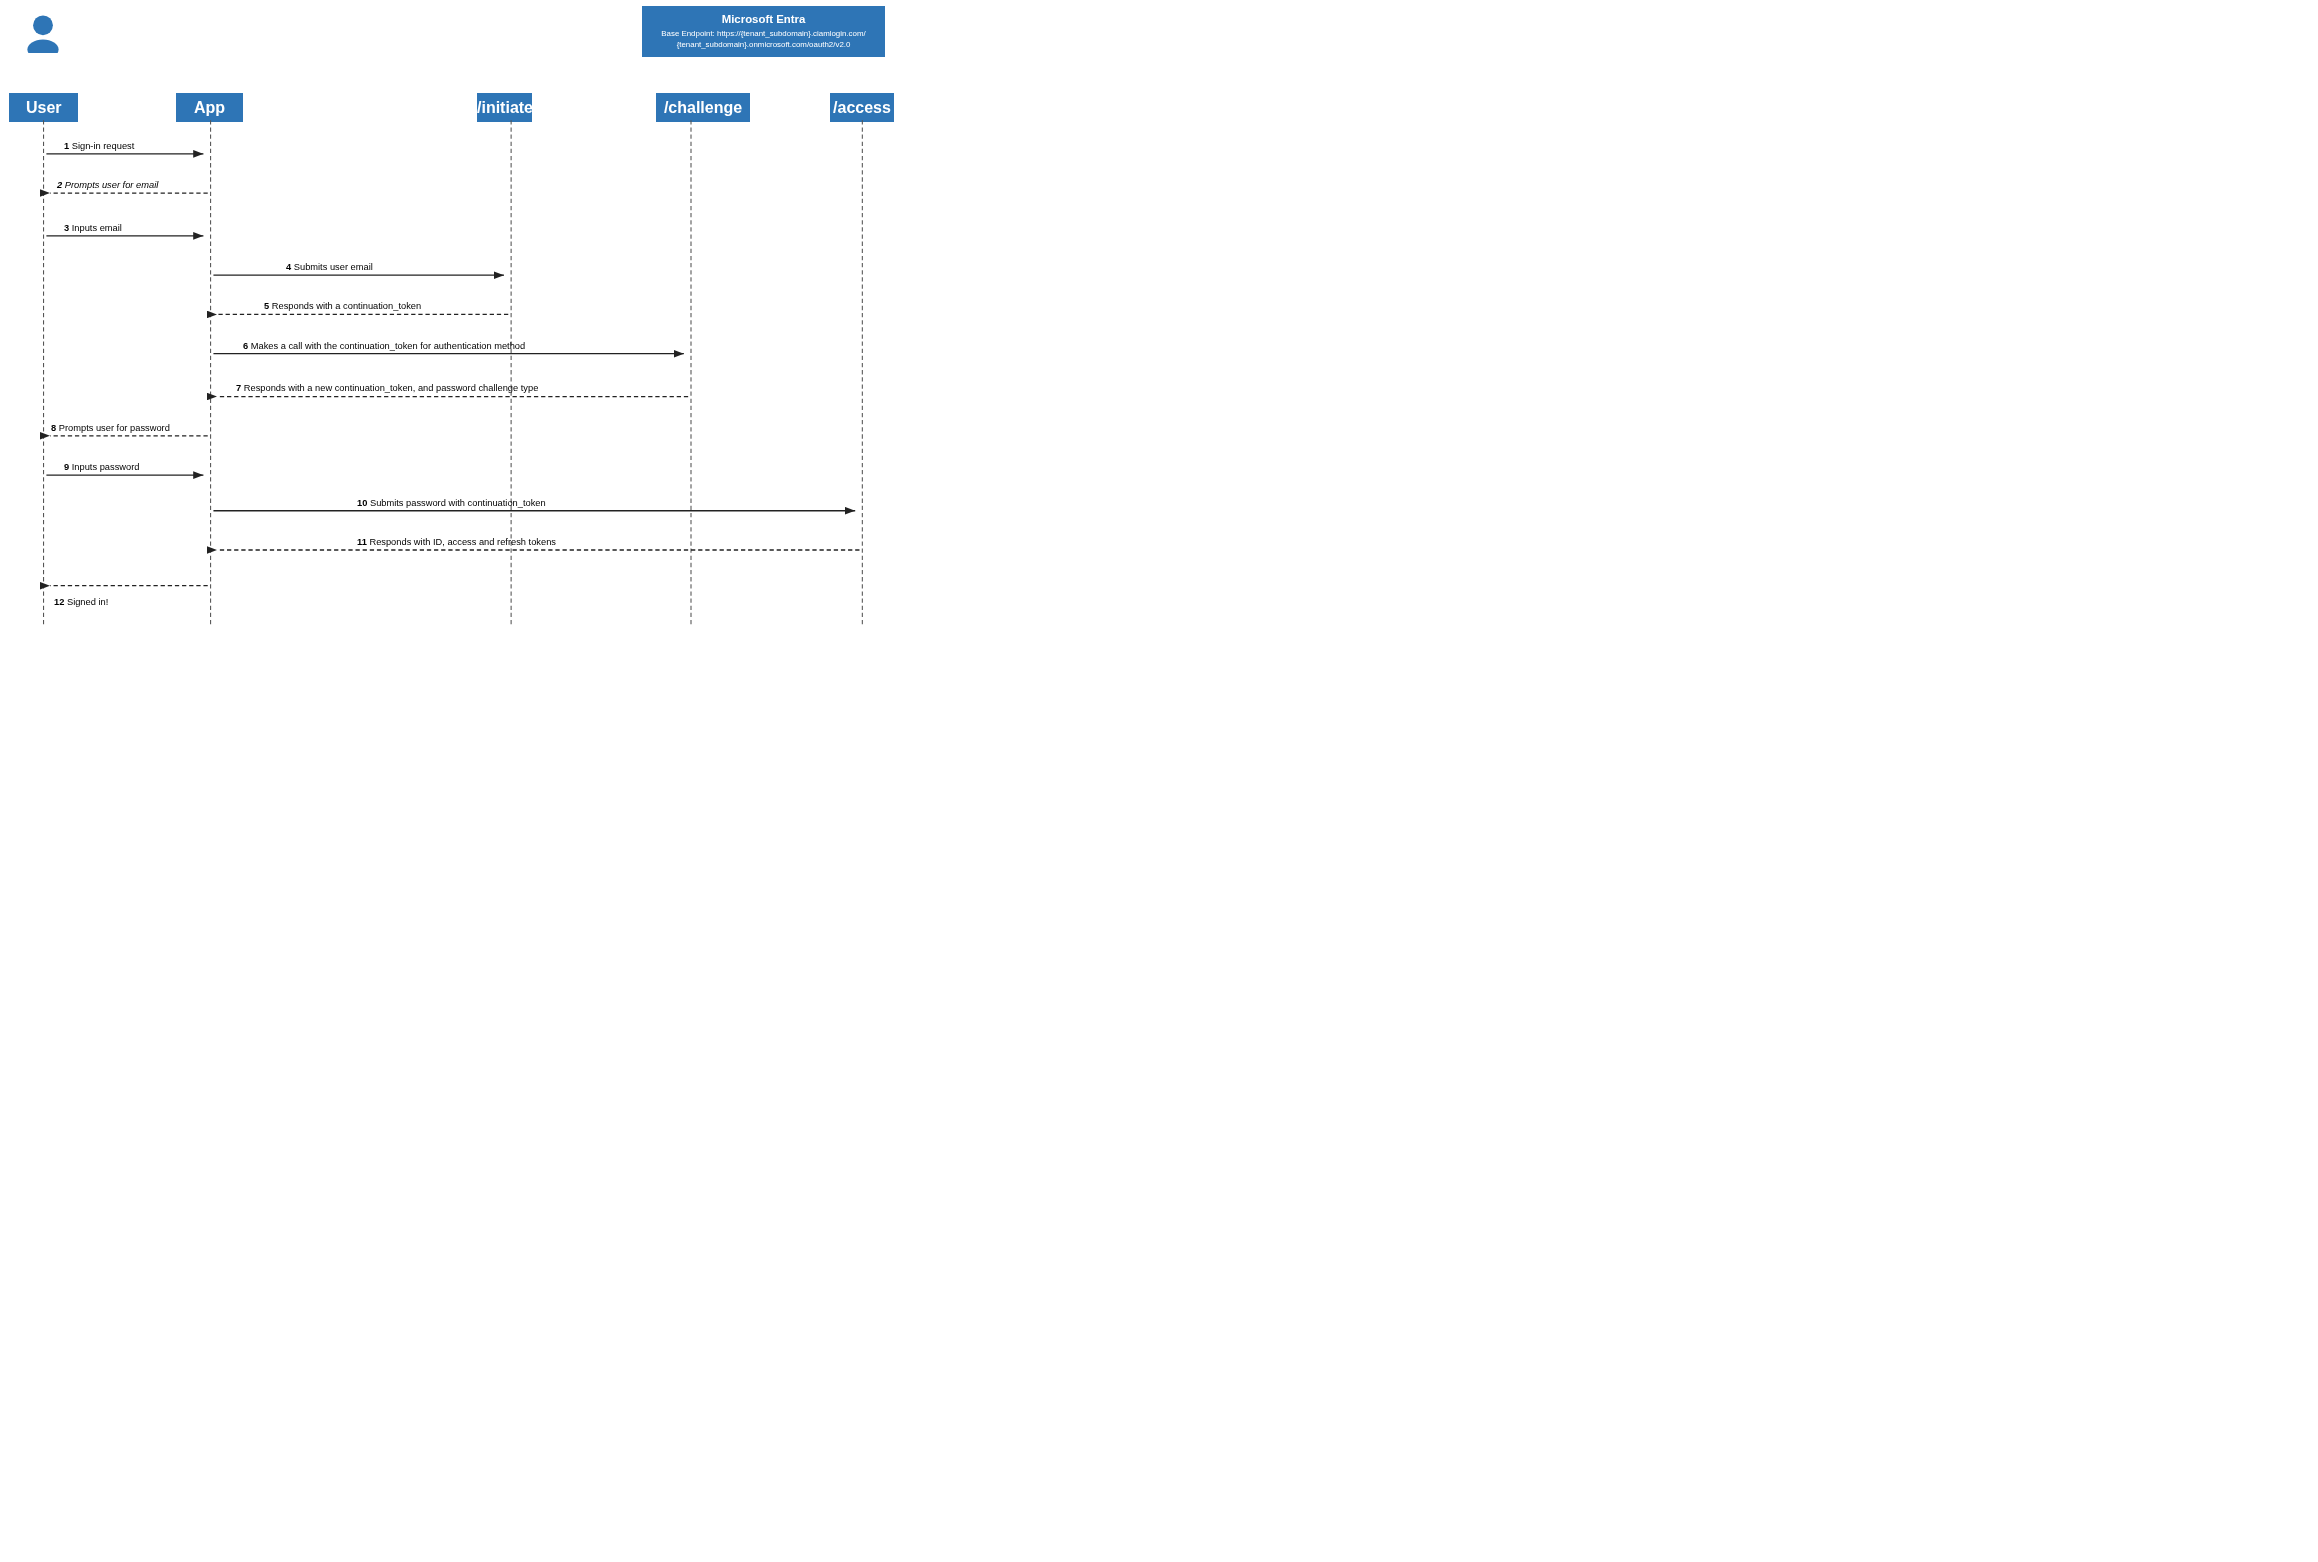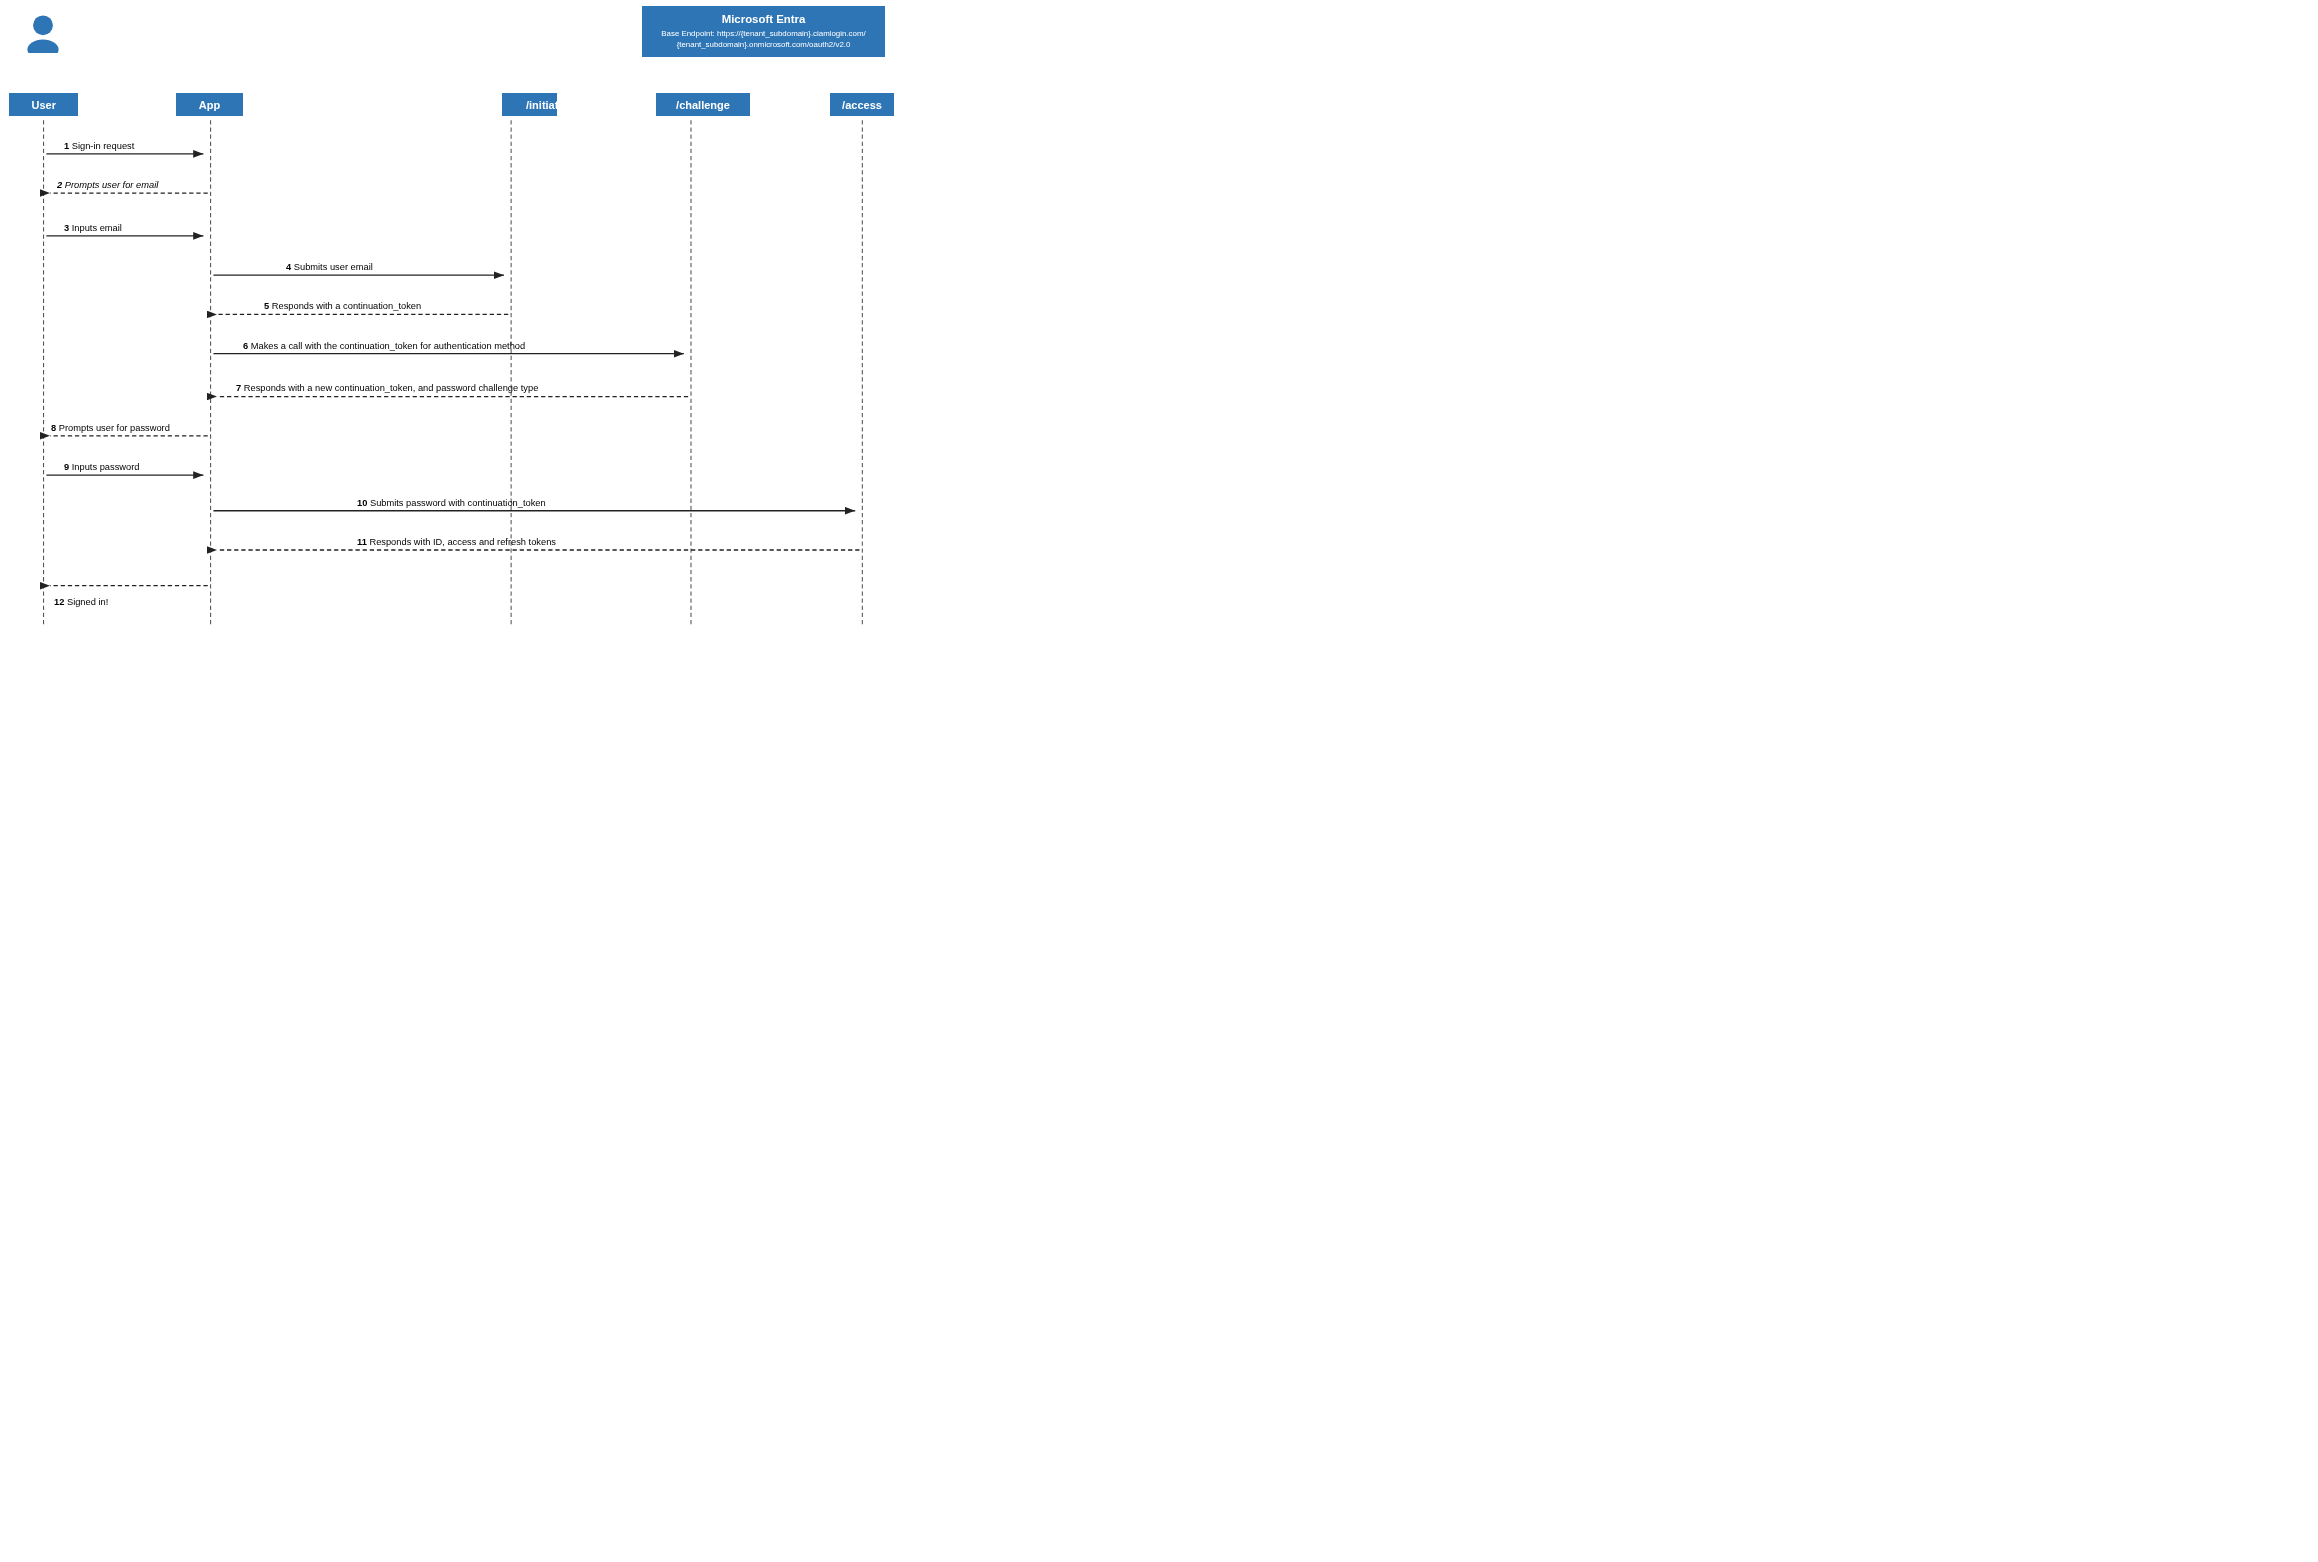--- a/index.html
+++ b/index.html
@@ -35,21 +35,21 @@
       font-size: 7.9px;
       margin-top: 2.9px;
       line-height: 1.4;
     }
     
     .actor-box {
       position: absolute;
       background: #2e75b6;
       color: #fff;
       text-align: center;
-      font-size: 11px;
+      font-size: 16px;
       font-weight: bold;
       padding: 5.7px 0;
     }
     
     .user-icon {
       position: absolute;
       top: 7.1px;
       left: 14.3px;
       width: 43px;
       text-align: center;
@@ -89,21 +89,21 @@
 
   <div class="user-icon" style="top:14.3px; left:21.4px;">
     <svg width="36" height="39" viewBox="0 0 50 55">
       <circle cx="25" cy="16" r="14" fill="#2e75b6"></circle>
       <ellipse cx="25" cy="50" rx="22" ry="14" fill="#2e75b6"></ellipse>
     </svg>
   </div>
 
   <div class="actor-box" style="left:9.3px; top:93px; width:69px;">User</div>
   <div class="actor-box" style="left:176px; top:93px; width:67px;">App</div>
-  <div class="actor-box" style="left:502px; top:93px; width:55px;padding-left:24px;">/initiate</div>
+  <div class="actor-box" style="left:477px; top:93px; width:55px;">/initiate</div>
   <div class="actor-box" style="left:656px; top:93px; width:94px;">/challenge</div>
   <div class="actor-box" style="left:830px; top:93px; width:64px;">/access</div>
 
   <svg class="arrows-svg" xmlns="http://www.w3.org/2000/svg" viewBox="0 0 1300 876" width="928" height="626">
     <defs>
       <marker id="arrowhead" markerWidth="8" markerHeight="6" refX="8" refY="3" orient="auto">
         <polygon points="0 0, 8 3, 0 6" fill="#222"></polygon>
       </marker>
       <marker id="arrowhead-left" markerWidth="8" markerHeight="6" refX="0" refY="3" orient="auto">
         <polygon points="8 0, 0 3, 8 6" fill="#222"></polygon>

